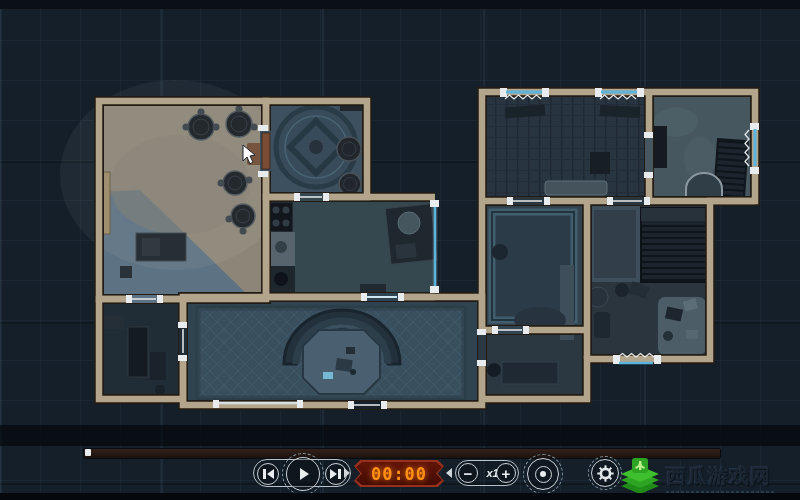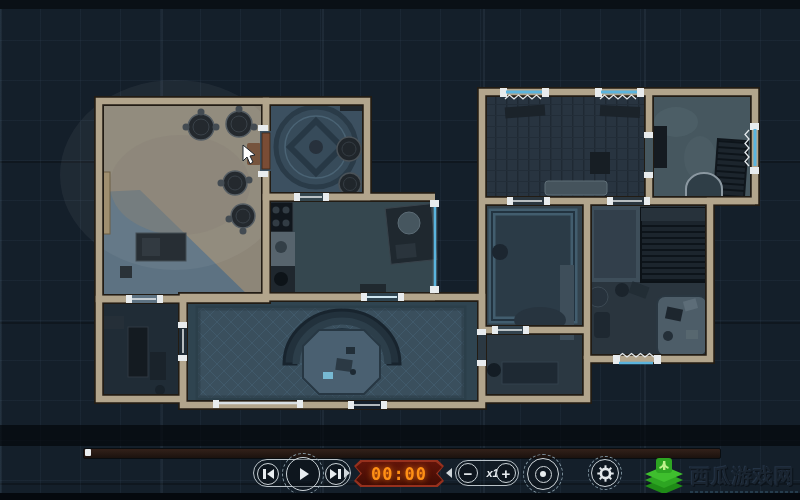--- a/index.html
+++ b/index.html
@@ -54,21 +54,21 @@
   .speed-label{color:#e8edf0;font-size:11px;font-weight:bold;font-style:italic;}
   .glyph{color:#e8edf0;font-size:15px;font-weight:bold;line-height:1;}
 
   .eye-outer{width:30px;height:30px;border:1.5px solid #d0d7db;border-radius:50%;
     display:flex;align-items:center;justify-content:center;}
   .eye-mid{width:15px;height:15px;border:1.5px solid #d0d7db;border-radius:50%;
     display:flex;align-items:center;justify-content:center;}
   .eye-dot{width:6px;height:6px;background:#e8edf0;border-radius:50%;}
 
   
-  .watermark{position:absolute;left:642px;top:458px;width:158px;height:42px;display:flex;align-items:center;}
+  .watermark{position:absolute;left:618px;top:458px;width:158px;height:42px;display:flex;align-items:center;}
   .wm-title{font-size:20px;font-weight:bold;color:#1a2531;letter-spacing:1px;white-space:nowrap;
     text-shadow:1px 1px 0 #0c131a,-1px -1px 0 #243345;}
   .wm-text-col{margin-left:4px;}
   .wm-sub{margin-top:1px;width:108px;height:5px;opacity:.8;
     background:repeating-linear-gradient(90deg,#2a4456 0 3px,transparent 3px 5px);}
 </style>
 </head>
 <body>
 
 <div class="grid-bg"></div>

